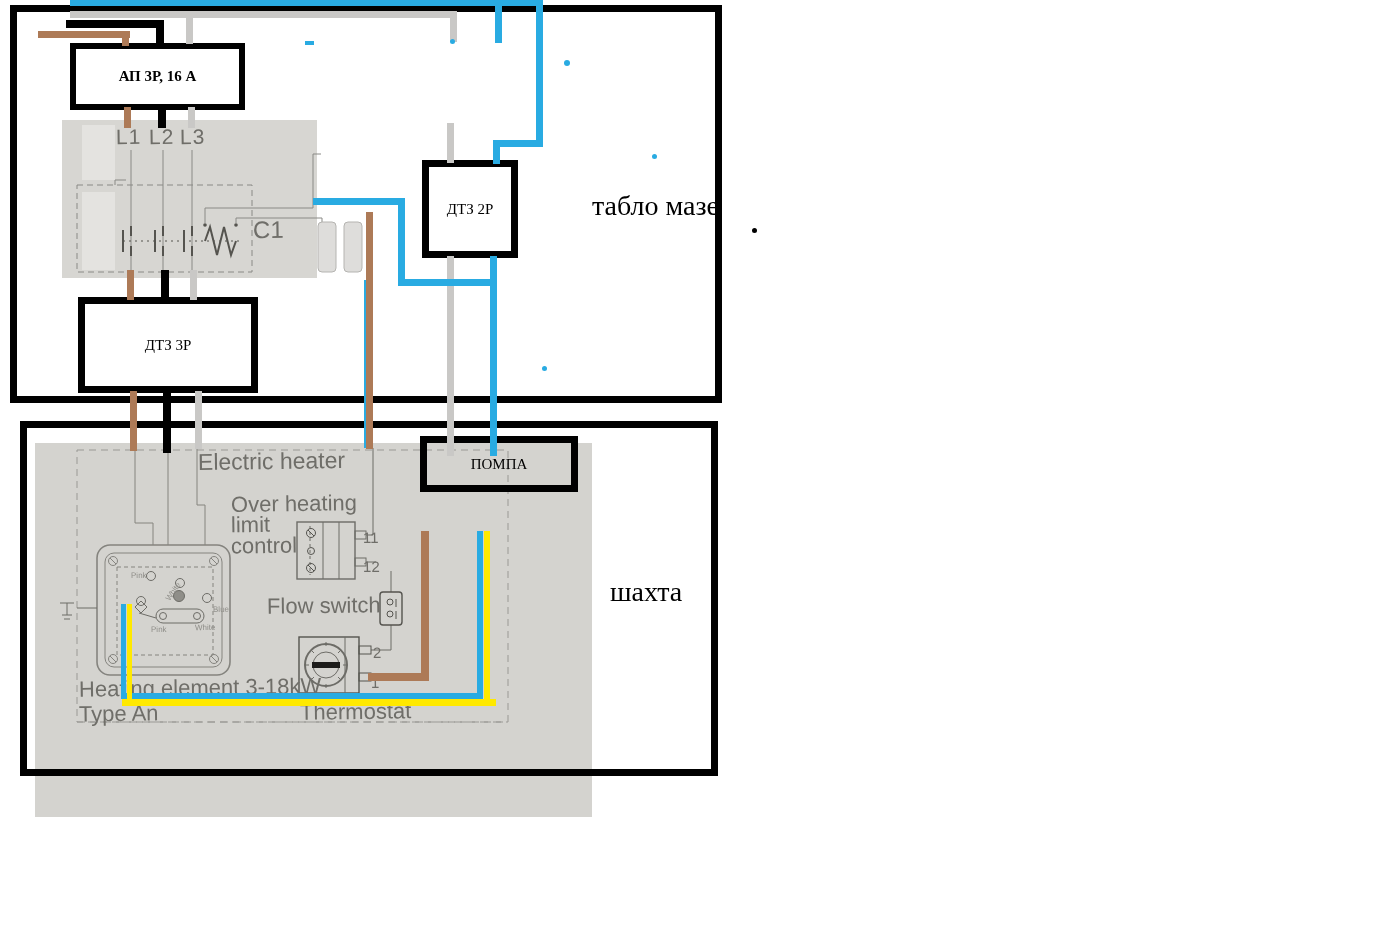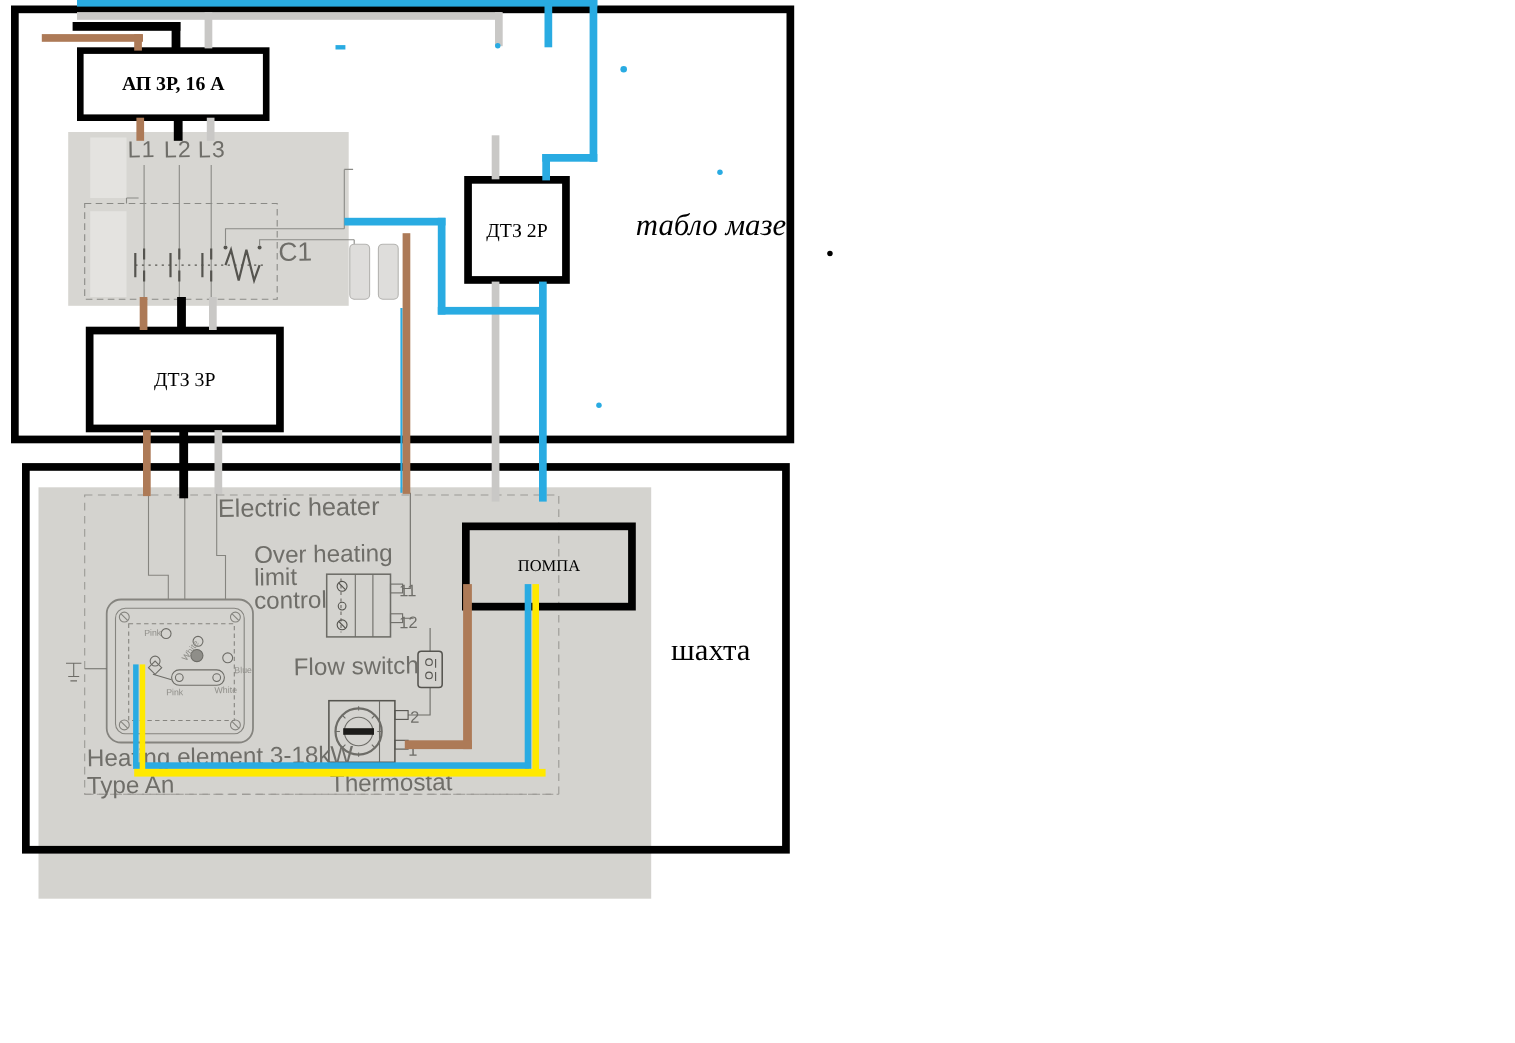--- a/index.html
+++ b/index.html
@@ -10,21 +10,21 @@
   .zone-label{position:absolute;font-family:"Liberation Serif",serif;font-size:28px;color:#000;white-space:nowrap;}
   
   .scan{position:absolute;}
   .scan-contactor{left:62px;top:120px;width:255px;height:158px;background:#d7d6d2;}
   .scan-heater{left:35px;top:443px;width:557px;height:374px;background:#d4d3cf;}
   .scan-svg{position:absolute;left:0;top:0;}
   .scan-text{position:absolute;color:#6f6e69;font-family:"Liberation Sans",sans-serif;white-space:nowrap;
              transform:rotate(-0.8deg);}
   
   .comp{position:absolute;border:7px solid #000;background:#fff;display:flex;align-items:center;justify-content:center;}
-  .comp-label{font-family:"Liberation Serif",serif;font-size:18px;color:#000;white-space:nowrap;}
+  .comp-label{font-family:"Liberation Serif",serif;font-size:15px;color:#000;white-space:nowrap;}
   .comp-transparent{background:transparent;}
   
   .wire{position:absolute;}
   .c-br{background:#ad7a57;}
   .c-bk{background:#000000;}
   .c-gy{background:#c9c8c6;}
   .c-bl{background:#29abe2;}
   .c-yl{background:#ffe900;}
   .dot{position:absolute;border-radius:50%;}
   .lab-sm{font-size:15px;}
@@ -153,33 +153,33 @@
     <div class="scan-text lab-sm" style="left:336px;top:231px;">1</div>
     <div class="scan-text" style="left:96px;top:128px;font-size:8px;color:#8f8e89;">Pink</div>
     <div class="scan-text" style="left:128px;top:144px;font-size:8px;color:#8f8e89;transform:rotate(-55deg);">White</div>
     <div class="scan-text" style="left:166px;top:162px;font-size:8px;color:#8f8e89;padding-left:12px;">Blue</div>
     <div class="scan-text" style="left:116px;top:182px;font-size:8px;color:#8f8e89;">Pink</div>
     <div class="scan-text" style="left:160px;top:180px;font-size:8px;color:#8f8e89;">White</div>
   </div>
 
   <div class="zone" style="left:10px;top:5px;width:712px;height:398px;box-sizing:border-box;"></div>
   <div class="zone" style="left:20px;top:421px;width:698px;height:355px;box-sizing:border-box;"></div>
-  <div class="zone-label" style="left:578px;top:190px;font-style:italic;">табло мазе</div>
+  <div class="zone-label" style="left:592px;top:190px;">табло мазе</div>
   <div class="zone-label" style="left:610px;top:576px;text-align:right;">шахта</div>
 
   <div class="comp" style="left:70px;top:43px;width:175px;height:67px;box-sizing:border-box;border-width:6px;">
     <span class="comp-label" style="font-weight:600;">АП 3Р, 16 А</span>
   </div>
   <div class="comp" style="left:422px;top:160px;width:96px;height:98px;box-sizing:border-box;">
     <span class="comp-label">ДТЗ 2Р</span>
   </div>
   <div class="comp" style="left:78px;top:297px;width:180px;height:96px;box-sizing:border-box;">
     <span class="comp-label">ДТЗ 3Р</span>
   </div>
-  <div class="comp comp-transparent" style="left:420px;top:475px;width:158px;height:80px;box-sizing:border-box;">
+  <div class="comp comp-transparent" style="left:420px;top:436px;width:158px;height:56px;box-sizing:border-box;">
     <span class="comp-label" style="font-size:15px;">ПОМПА</span>
   </div>
 
   <div class="wire c-br" style="left:38px;top:31px;width:92px;height:7px;"></div>
   <div class="wire c-br" style="left:122px;top:31px;width:7px;height:15px;"></div>
   <div class="wire c-br" style="left:124px;top:107px;width:7px;height:21px;"></div>
   <div class="wire c-br" style="left:127px;top:270px;width:7px;height:30px;"></div>
   <div class="wire c-br" style="left:130px;top:391px;width:7px;height:60px;"></div>
   <div class="wire c-bl" style="left:364px;top:280px;width:2px;height:168px;"></div>
   <div class="wire c-br" style="left:366px;top:212px;width:7px;height:237px;"></div>

